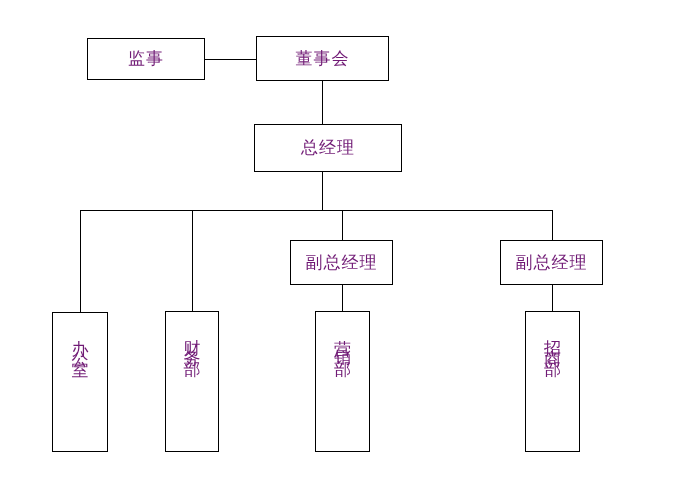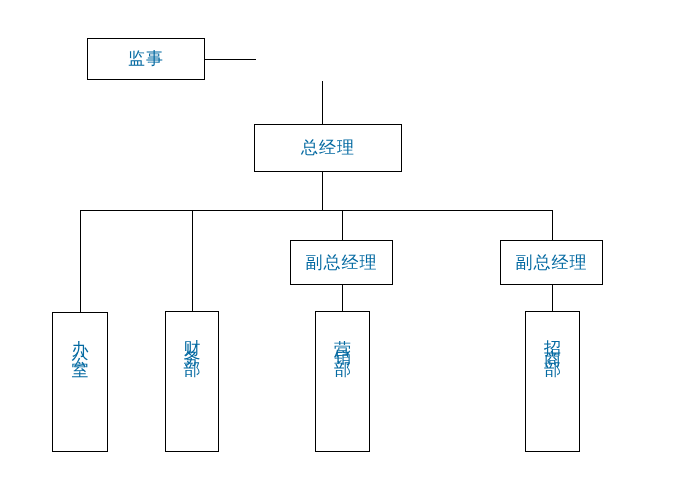--- a/index.html
+++ b/index.html
@@ -30,21 +30,21 @@
   .node {
     position: absolute;
     box-sizing: border-box;
     border: 1px solid #000000;
     background: #ffffff;
     display: flex;
     align-items: center;
     justify-content: center;
   }
   .node-label {
-    color: #0369a1;
+    color: #701a75;
     text-align: right;
     white-space: nowrap;
     line-height: 1.05;
   }
   
   .node-h .node-label {
     font-size: 17px;
     letter-spacing: 1px;
   }
   
@@ -82,20 +82,23 @@
   <div class="conn conn-v" style="left:552px; top:210px; height:30px;"></div>
 
   <div class="conn conn-v" style="left:342px; top:285px; height:26px;"></div>
 
   <div class="conn conn-v" style="left:552px; top:285px; height:26px;"></div>
 
   <div class="node node-h" style="left:87px; top:38px; width:118px; height:42px;">
     <span class="node-label">监事</span>
   </div>
 
+  <div class="node node-h" style="left:256px; top:36px; width:133px; height:45px;">
+    <span class="node-label">董事会</span>
+  </div>
 
   <div class="node node-h" style="left:254px; top:124px; width:148px; height:48px;">
     <span class="node-label">总经理</span>
   </div>
 
   <div class="node node-h" style="left:290px; top:240px; width:103px; height:45px;">
     <span class="node-label">副总经理</span>
   </div>
 
   <div class="node node-h" style="left:500px; top:240px; width:103px; height:45px;">

